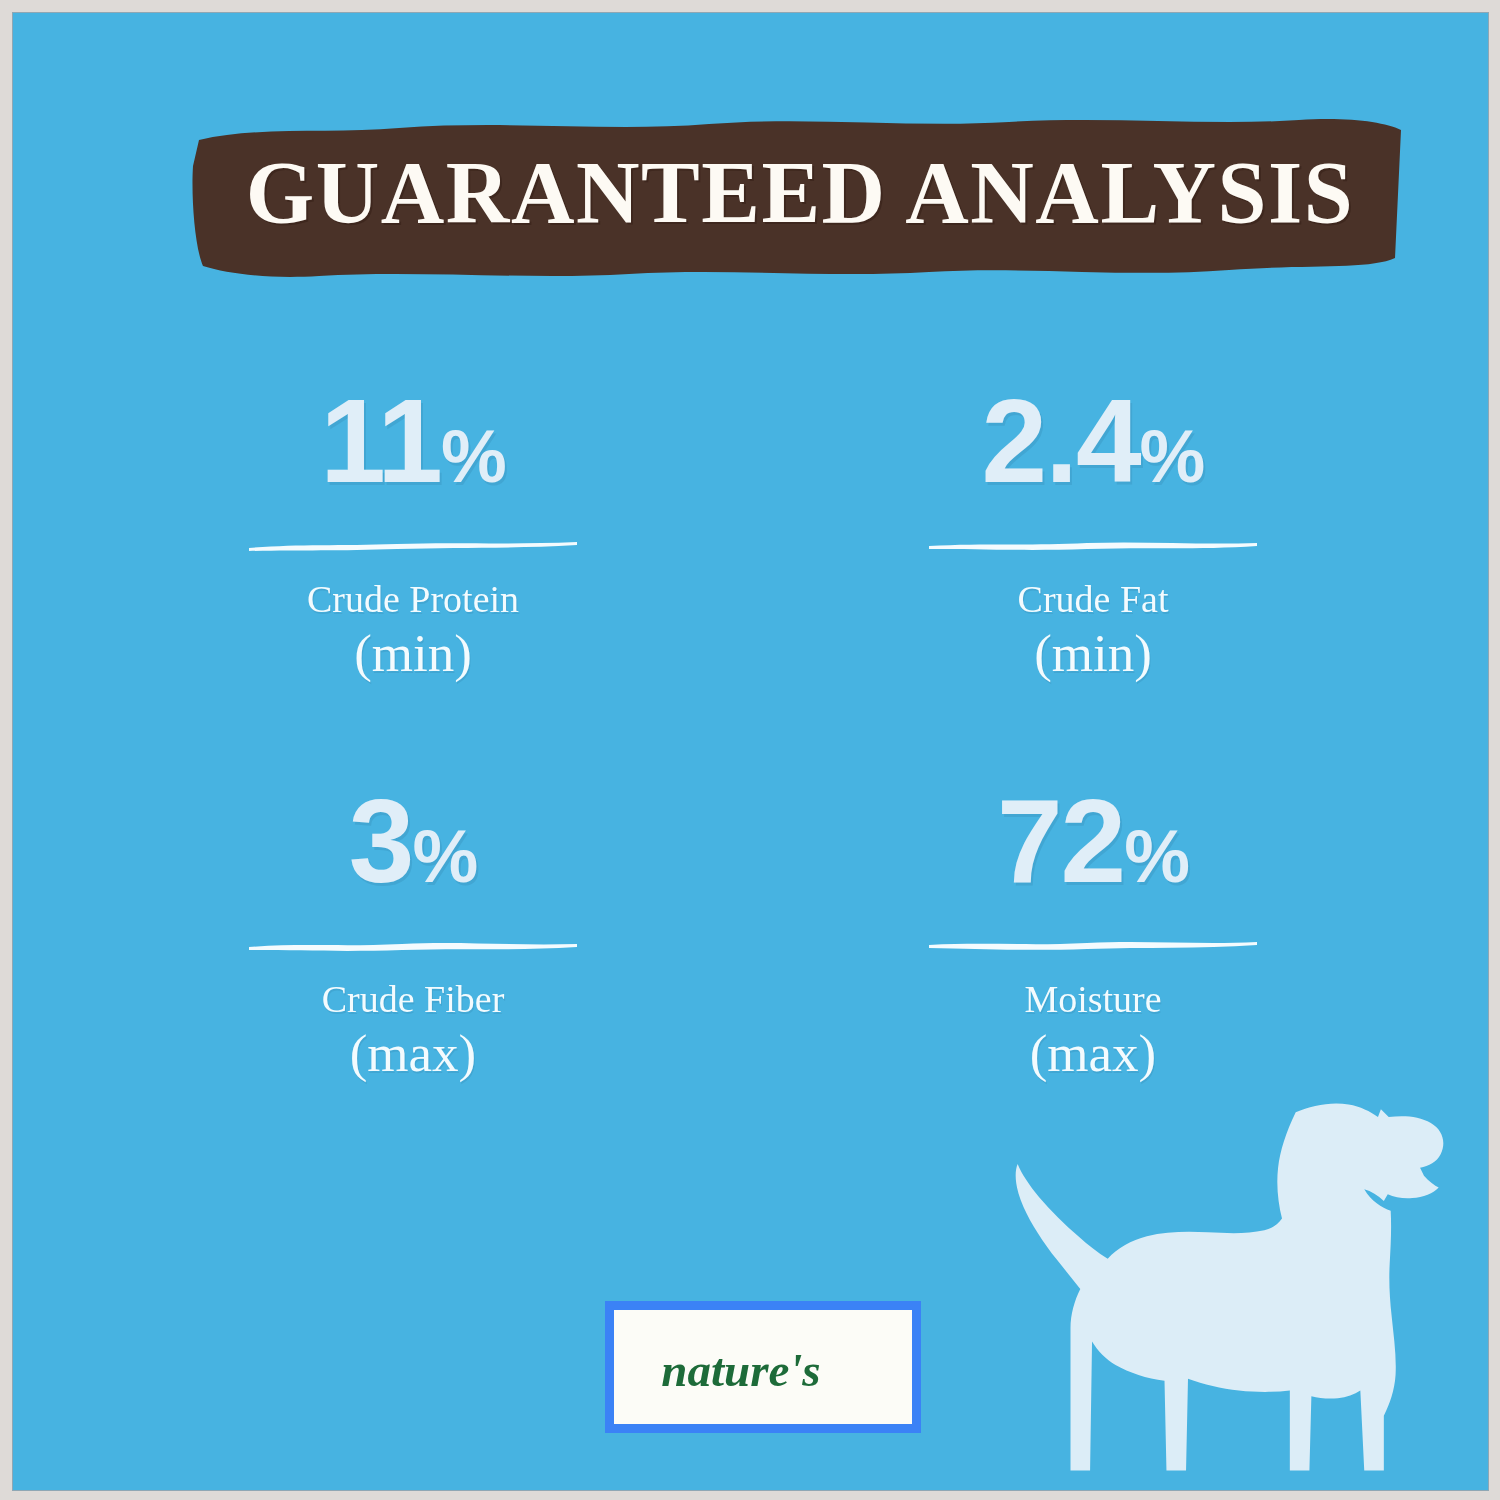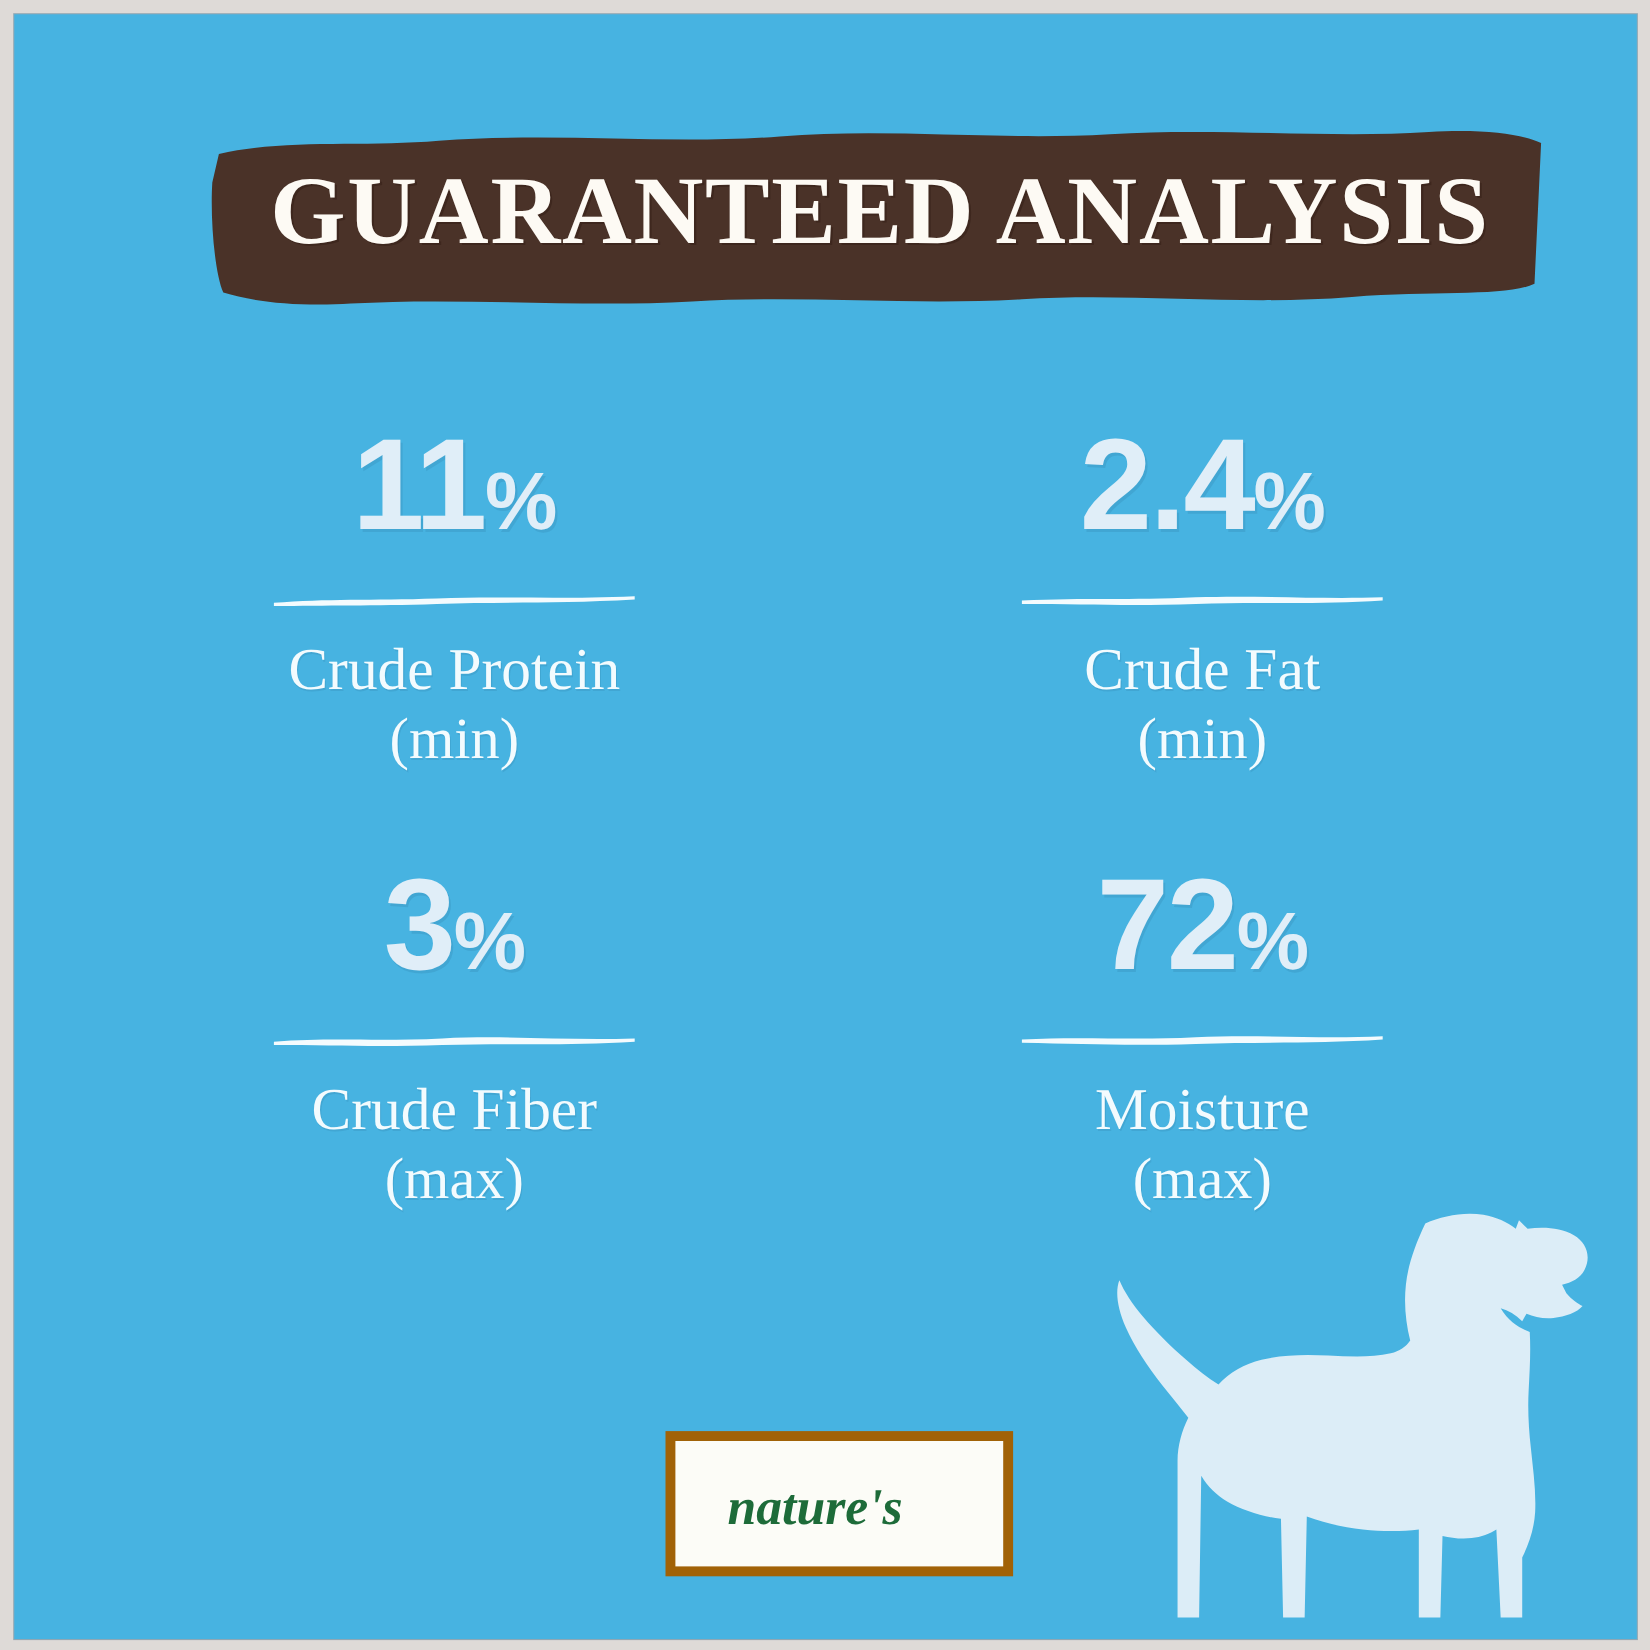--- a/index.html
+++ b/index.html
@@ -92,21 +92,21 @@
     width: 332px;
     height: 30px;
     margin-top: 18px;
     margin-bottom: 16px;
   }
   .rule-wrap svg { display: block; width: 100%; height: 100%; }
 
   .stat-label {
     color: #f3fbfe;
     font-family: "Liberation Serif", serif;
-    font-size: 54px;
+    font-size: 38px;
     line-height: 1.18;
     text-align: center;
     text-shadow: 1px 2px 0 rgba(40,110,150,0.18);
   }
   .stat-qualifier {
     color: #f3fbfe;
     font-family: "Liberation Serif", serif;
     font-size: 53px;
     line-height: 1.18;
     text-align: center;
@@ -123,21 +123,21 @@
   }
   .dog svg { display: block; width: 100%; height: 100%; }
 
   
   .logo {
     position: absolute;
     left: 592px;
     top: 1288px;
     width: 316px;
     height: 132px;
-    background: #a16207;
+    background: #3b82f6;
     padding: 9px;
     box-sizing: border-box;
   }
   .logo-inner {
     width: 100%;
     height: 100%;
     background: #fcfcf7;
     display: flex;
     flex-direction: column;
     align-items: center;

